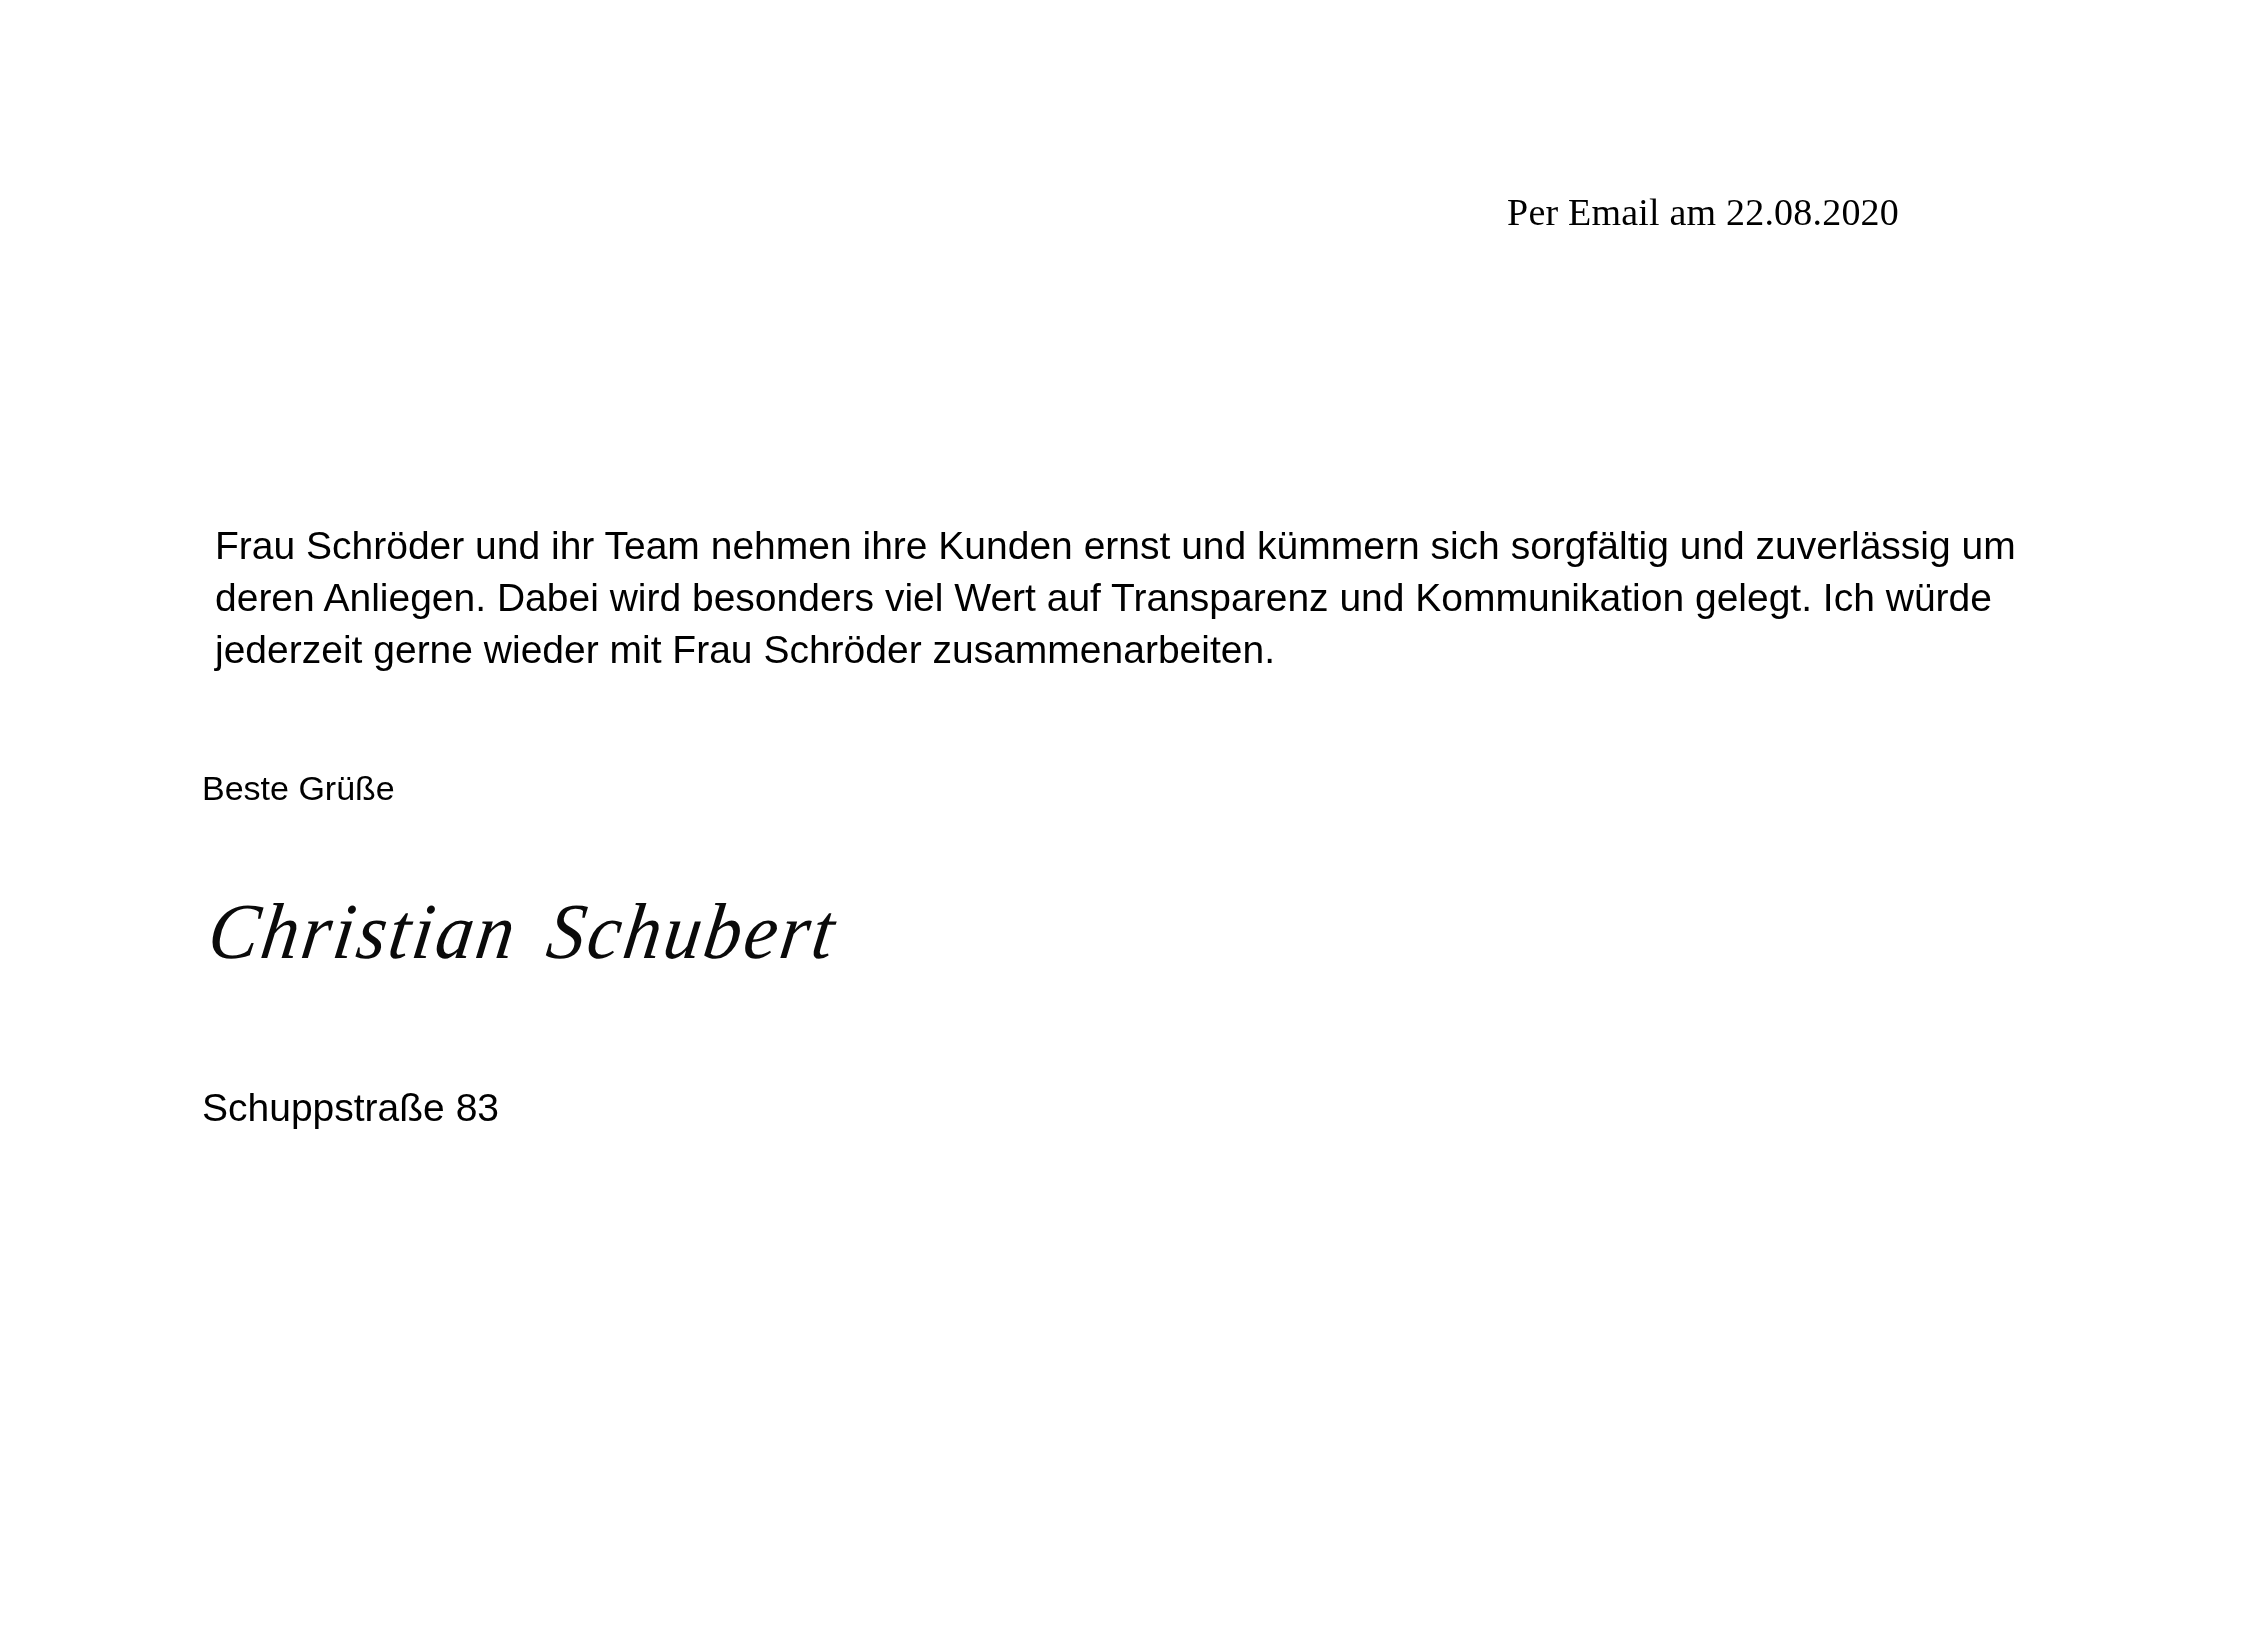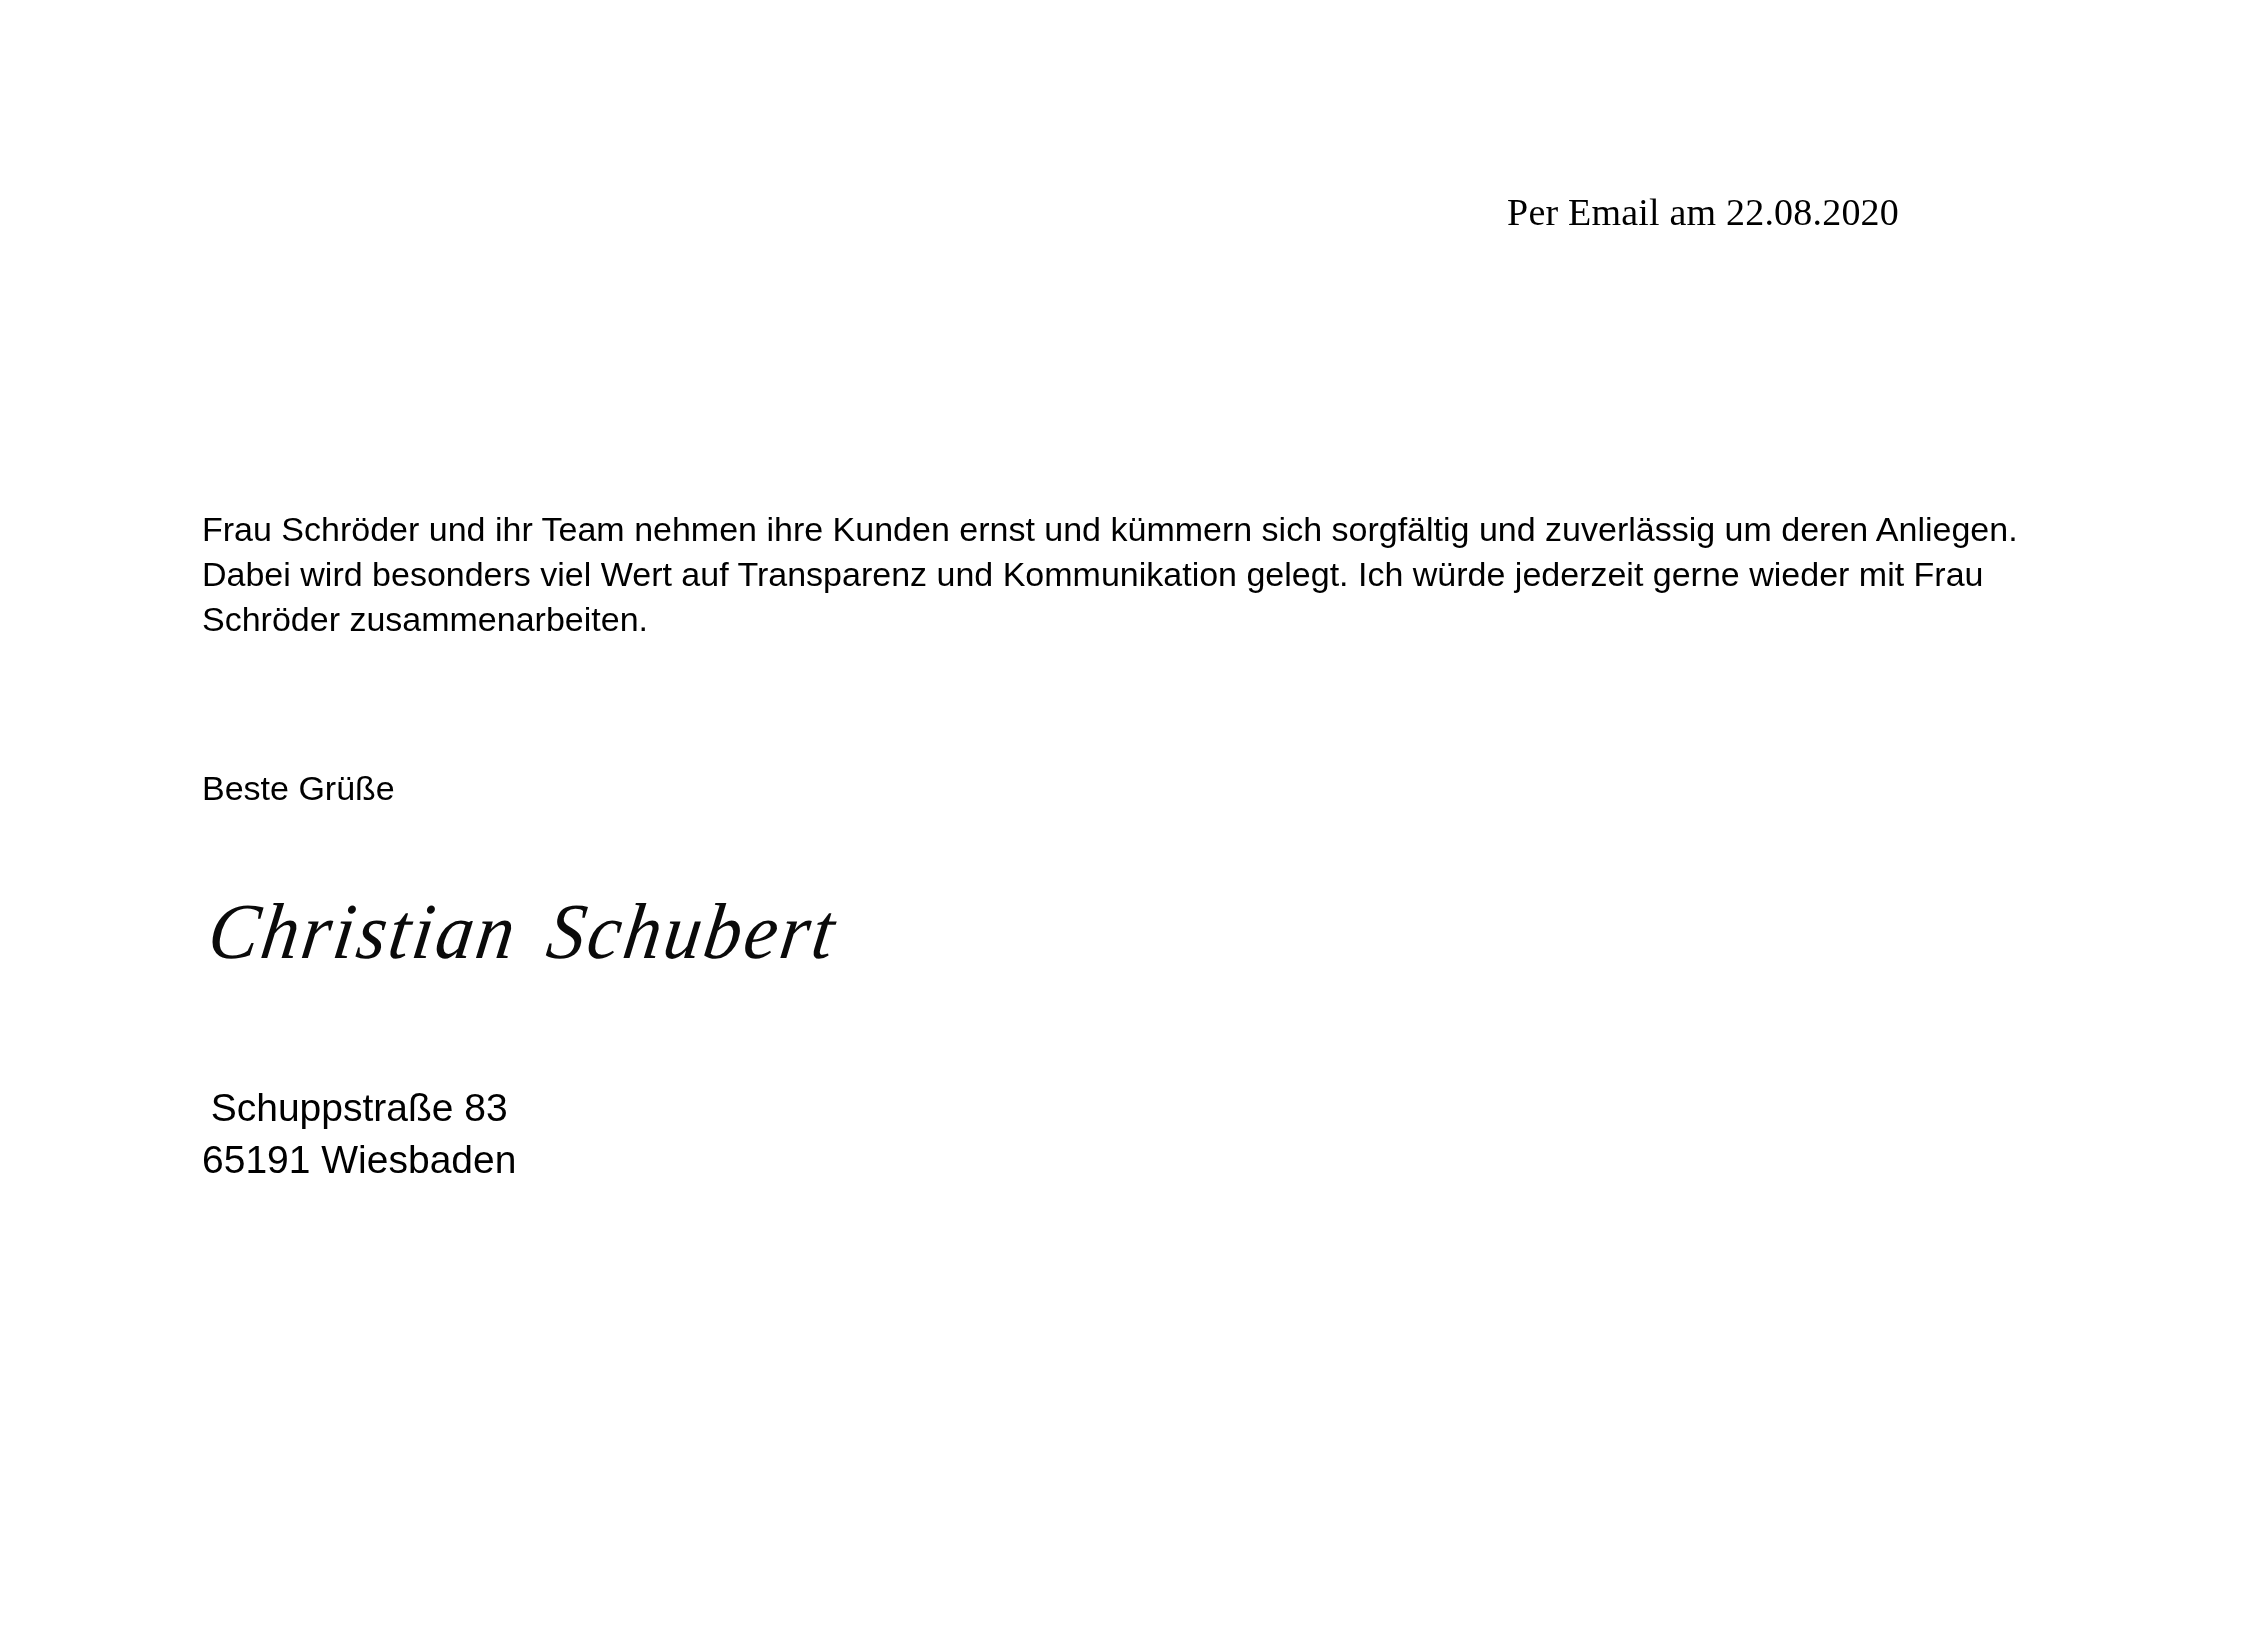--- a/index.html
+++ b/index.html
@@ -43,24 +43,24 @@
   
   .body-block {
     position: absolute;
     left: 202px;
     top: 507px;
     width: 1864px;
   }
 
   .paragraph {
     font-family: "Liberation Sans", sans-serif;
-    font-size: 34px;
+    font-size: 39px;
     line-height: 1.33;
     color: #000000;
-    margin: 0;
+    margin: 13px;
     max-width: 1827px;
   }
 
   .closing {
     position: absolute;
     left: 202px;
     top: 766px;
     font-family: "Liberation Sans", sans-serif;
     font-size: 34px;
     line-height: 1.33;
@@ -107,17 +107,16 @@
   </div>
 
   <div class="closing">Beste Grüße</div>
 
   <div class="signature">
     <span class="sig-first">Christian</span><span class="sig-last">Schubert</span>
   </div>
 
   <div class="address-block">
     <div>Schuppstraße 83</div>
-    <div>65191 Wiesbaden</div>
   </div>
 
 </div>
 
 
 </body></html>

